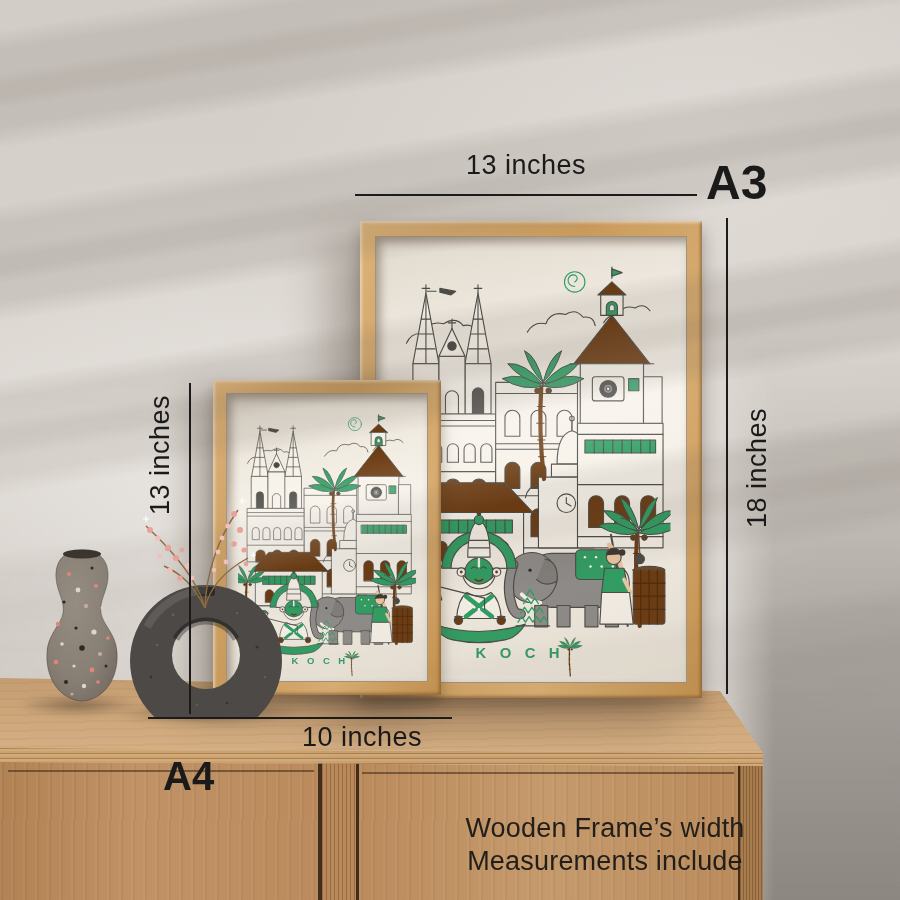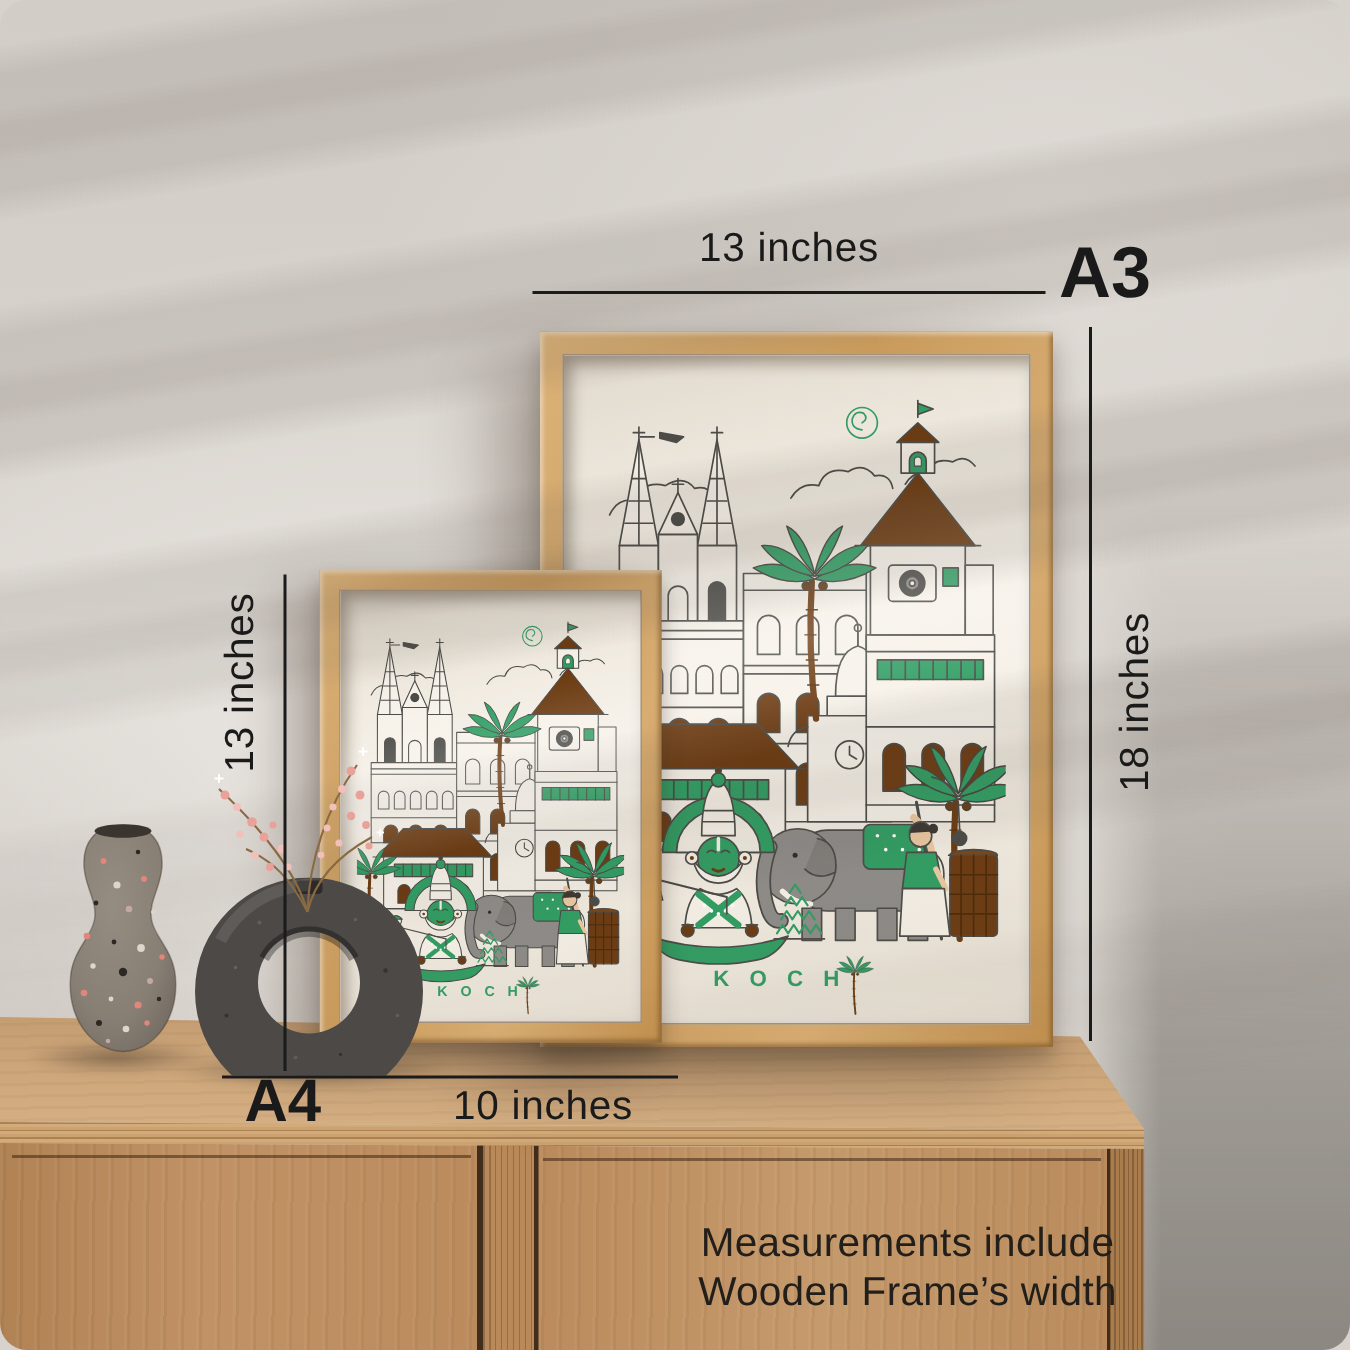--- a/index.html
+++ b/index.html
@@ -1,17 +1,17 @@
 <!DOCTYPE html>
 <html><head>
 <meta charset="utf-8">
 <style>
   html,body{margin:0;padding:0;background:#d7d2cc;}
   .stage{position:relative;width:900px;height:900px;overflow:hidden;
-         font-family:"Liberation Sans","DejaVu Sans",sans-serif;border-radius:18px;}
+         font-family:"Liberation Sans","DejaVu Sans",sans-serif;}
 
   
   .wall{position:absolute;inset:0;
     background:
       radial-gradient(900px 620px at 30% 60%, rgba(248,245,241,.6), rgba(248,245,241,0) 62%),
       radial-gradient(700px 500px at 78% 16%, rgba(236,232,227,.45), rgba(236,232,227,0) 65%),
       radial-gradient(520px 320px at 6% 76%, rgba(90,78,68,.16), rgba(90,78,68,0) 70%),
       linear-gradient(180deg,#d2cdc7 0%,#d9d4ce 45%,#d4cfc9 100%);}
   .wall-right{position:absolute;right:0;top:330px;width:180px;height:570px;z-index:2;
     background:linear-gradient(180deg, rgba(99,93,87,0) 0%, rgba(99,93,87,.18) 30%,
@@ -436,22 +436,22 @@
   <div class="stripes"></div>
 
   <div class="anno dim hlabel" style="left:355px;top:150px;width:342px;">13 inches</div>
   <div class="mline" style="left:355px;top:194px;width:342px;height:2px;"></div>
   <div class="anno size-tag" style="left:706px;top:155px;font-size:48px;">A3</div>
   <div class="mline" style="left:726px;top:218px;width:2px;height:476px;"></div>
   <div class="anno dim vlabel" style="left:757px;top:468px;">18 inches</div>
 
   <div class="mline" style="left:189px;top:383px;width:2px;height:331px;"></div>
   <div class="anno dim vlabel" style="left:160px;top:455px;">13 inches</div>
-  <div class="anno size-tag" style="left:163px;top:712px;font-size:40px;">A4</div>
+  <div class="anno size-tag" style="left:163px;top:754px;font-size:40px;">A4</div>
   <div class="mline" style="left:148px;top:717px;width:304px;height:2px;"></div>
   <div class="anno dim hlabel" style="left:257px;top:722px;width:210px;">10 inches</div>
 
   <div class="anno note" style="left:430px;top:812px;">
+    <div>Wooden Frame’s width</div>
     <div>Measurements include</div>
-    <div>Wooden Frame’s width</div>
   </div>
 
 </div>
 
 </body></html>

